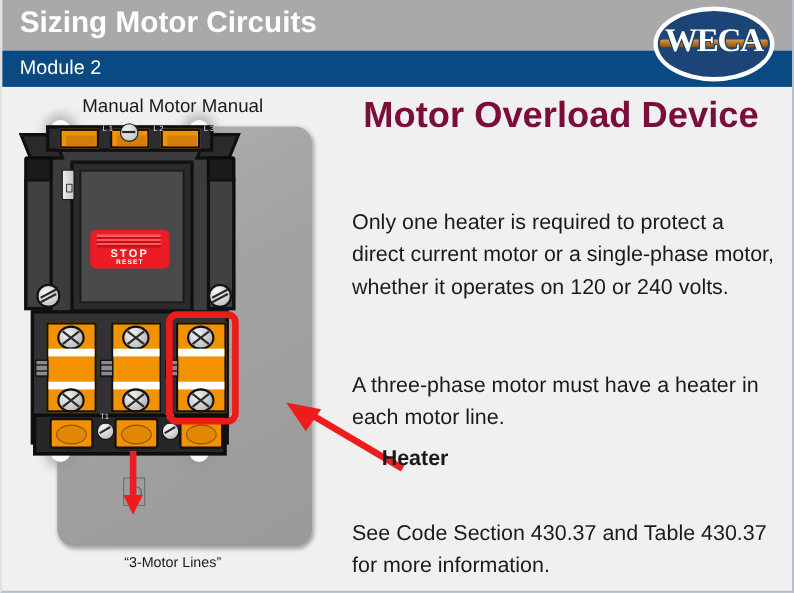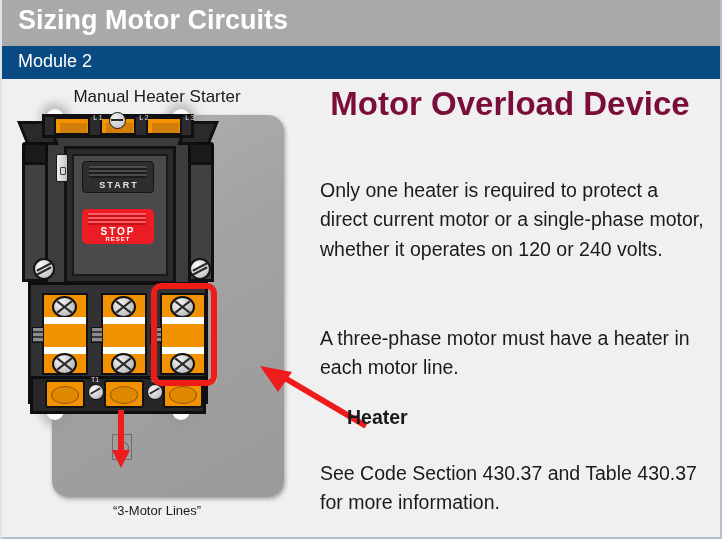--- a/index.html
+++ b/index.html
@@ -540,20 +540,21 @@
     color: #7b0d3b;
     line-height: 1.22;
   }
   .para {
     position: absolute;
     left: 8px;
     width: 385px;
     font-size: 19.5px;
     color: #1a1a1a;
     line-height: 1.5;
+    margin-top: 12px;
   }
   .p1 { top: 96px; }
   .p2 { top: 244px; }
   .p-heater-label {
     position: absolute;
     left: 35px; top: 326px;
     font-size: 19.5px;
     color: #1a1a1a;
     font-weight: bold;
   }
@@ -573,24 +574,29 @@
 <div id="slide">
 
   <div class="title-bar">
     <div class="title-text">Sizing Motor Circuits</div>
   </div>
 
   <div class="module-bar">
     <div class="module-text">Module 2</div>
   </div>
 
+  <div class="logo">
+    <div class="logo-ellipse"></div>
+    <div class="logo-wire"></div>
+    <div class="logo-text">WECA</div>
+  </div>
 
   <div class="left-col">
 
-    <div class="starter-caption-top">Manual Heater Starter</div>
+    <div class="starter-caption-top">Manual Motor Manual</div>
 
     <div class="plate"></div>
 
     <div class="mount-hole mh-tl"></div>
     <div class="mount-hole mh-tr"></div>
     <div class="mount-hole mh-bl"></div>
     <div class="mount-hole mh-br"></div>
 
     <div class="body-main"></div>
     <div class="body-shoulder-l"></div>
@@ -605,24 +611,20 @@
     <div class="lterm lt2"></div>
     <div class="lterm lt3"></div>
     <div class="llabel ll1">L 1</div>
     <div class="llabel ll2">L 2</div>
     <div class="llabel ll3">L 3</div>
     <div class="top-screw"></div>
 
     <div class="face-recess"></div>
     <div class="face-inner"></div>
 
-    <div class="btn-start">
-      <div class="ridges"></div>
-      <div class="lbl">START</div>
-    </div>
 
     <div class="btn-stop">
       <div class="ridges"></div>
       <div class="lbl-stop">STOP</div>
       <div class="lbl-reset">RESET</div>
     </div>
 
     <div class="latch"></div>
     <div class="screw-slot ss-l"></div>
     <div class="screw-slot ss-r"></div>

